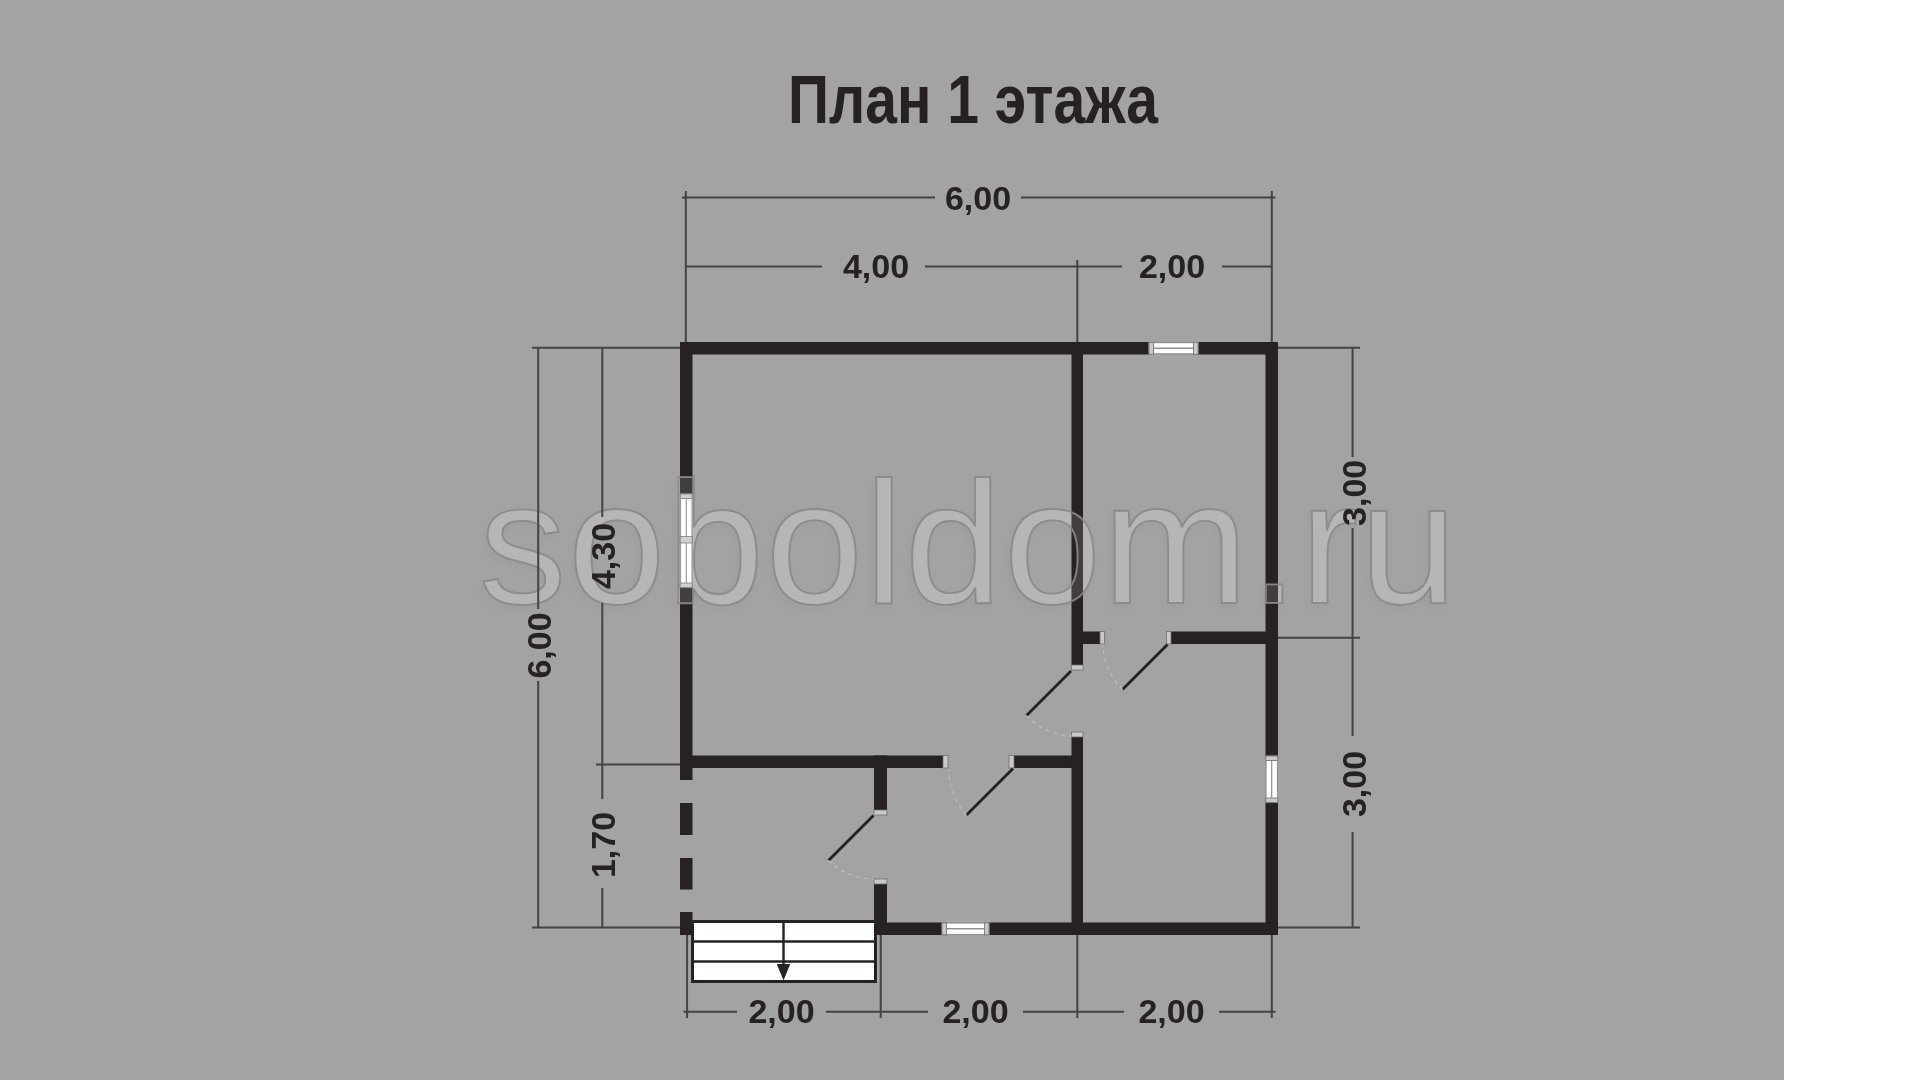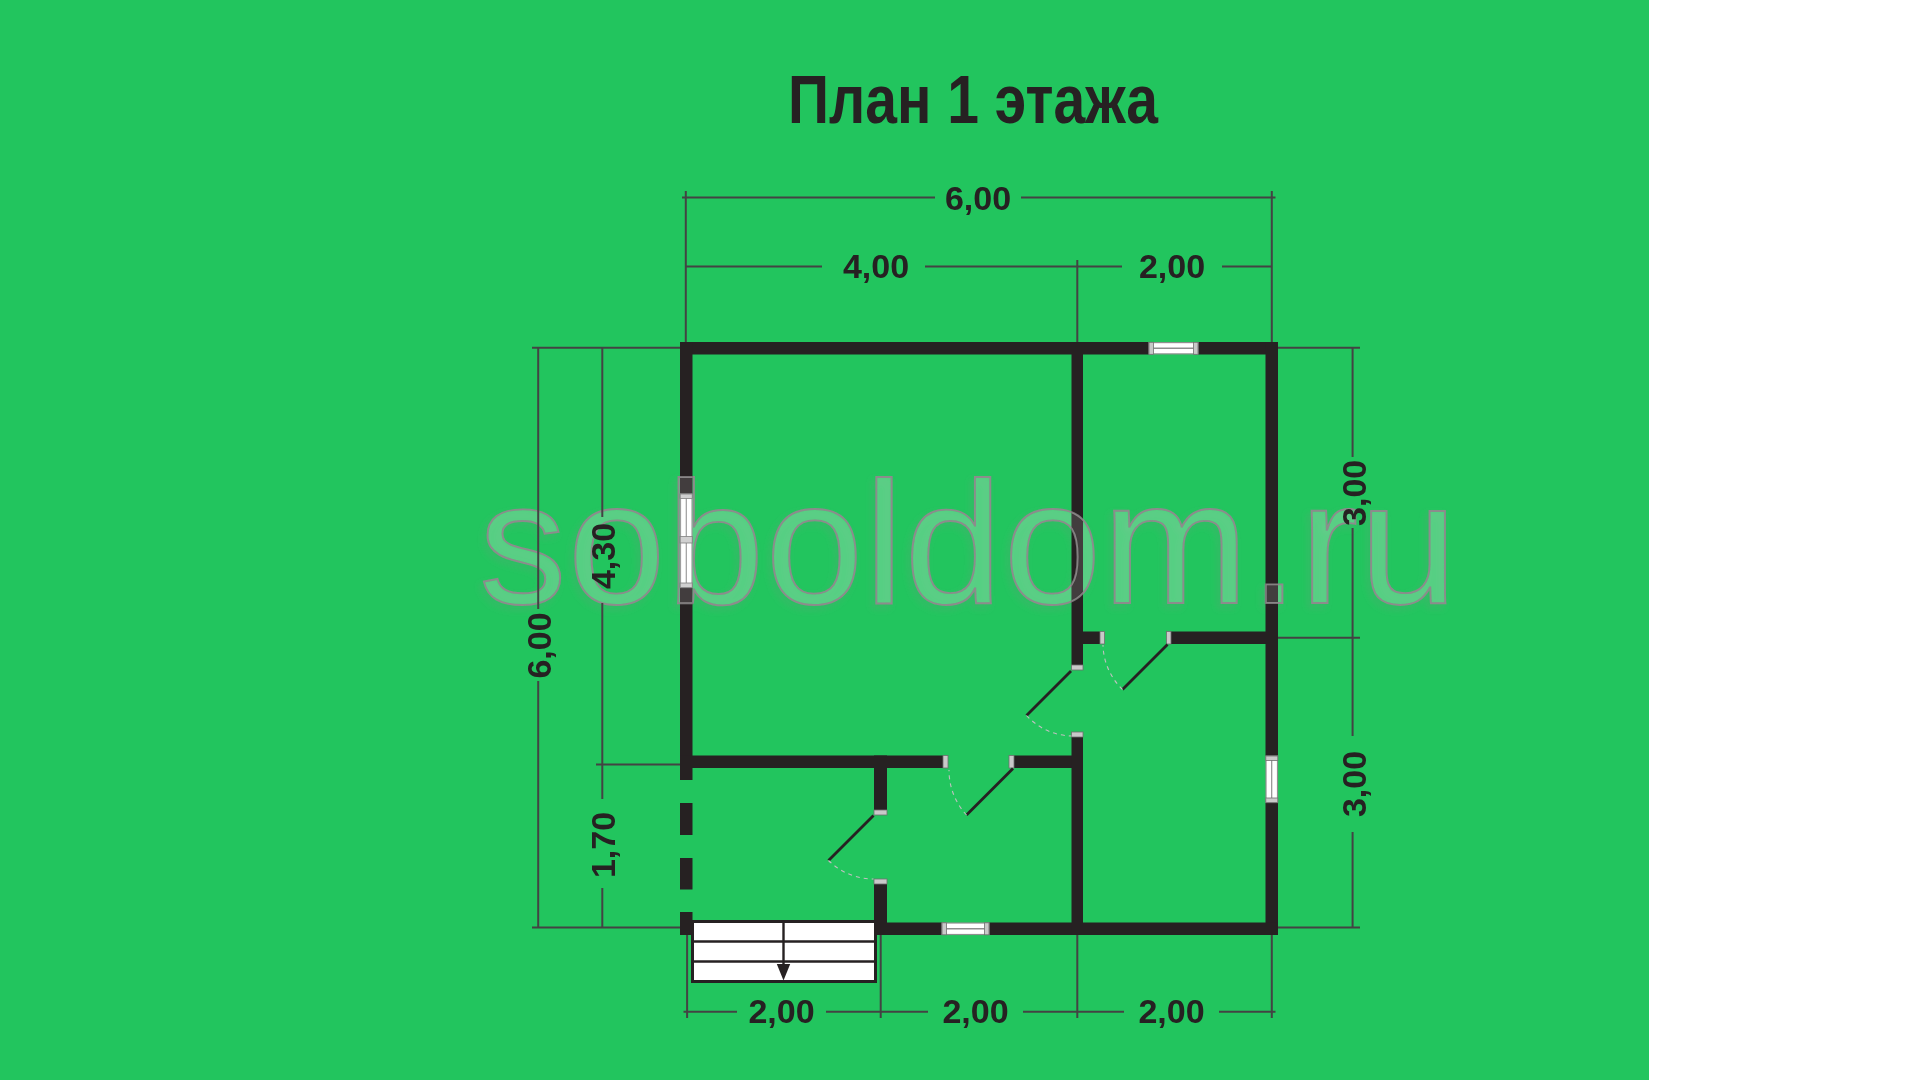--- a/index.html
+++ b/index.html
@@ -1,16 +1,16 @@
 <!DOCTYPE html>
 <html><head>
 <meta charset="utf-8">
 <style>
   html,body{margin:0;padding:0;background:#ffffff;}
-  .page{position:relative;width:1649px;height:1080px;background:#22c55e;overflow:hidden;
+  .page{position:relative;width:1784px;height:1080px;background:#a3a3a3;overflow:hidden;
         font-family:"Liberation Sans", sans-serif;}
   svg{position:absolute;left:0;top:0;}
   text{font-family:"Liberation Sans", sans-serif;}
 </style>
 </head>
 <body>
 <div class="page">
 <svg width="1920" height="1080" viewBox="0 0 1920 1080">
   <defs>
     <filter id="wmshadow" x="-20%" y="-20%" width="140%" height="140%">

